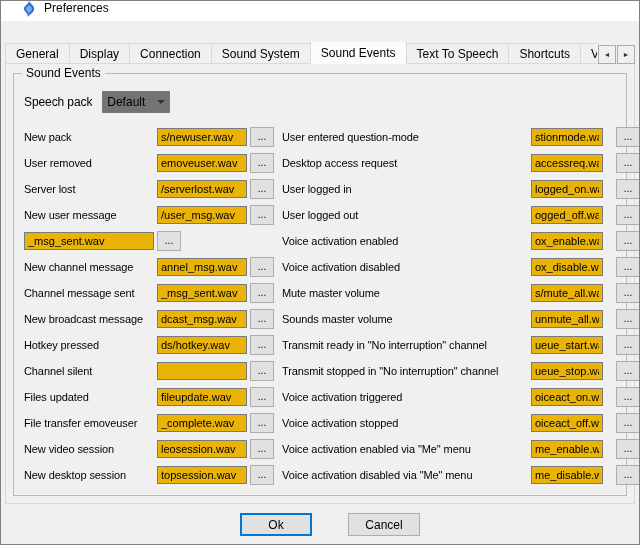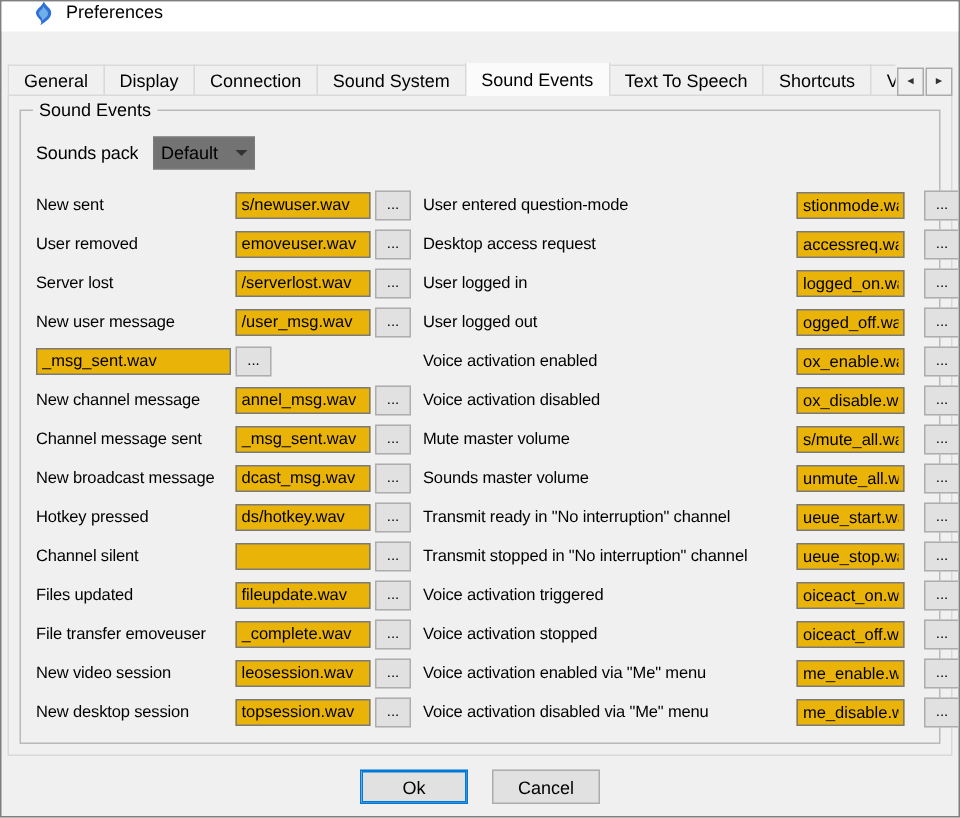--- a/index.html
+++ b/index.html
@@ -80,21 +80,21 @@
     font-family:"Liberation Sans",sans-serif;font-size:10px;line-height:8px;
     cursor:default;
   }
   
   .footer{
     position:absolute;bottom:8px;left:0;right:0;
     display:flex;justify-content:center;gap:16px;
   }
   button.btn{
     width:72px;height:23px;background:#e1e1e1;border:1px solid #adadad;
-    font-family:"Liberation Sans",sans-serif;font-size:12px;cursor:default;
+    font-family:"Liberation Sans",sans-serif;font-size:12px;cursor:default;margin-left:20px;
   }
   button.btn.default{
     border:1px solid #0078d7;box-shadow:inset 0 0 0 1px #0078d7;
   }
 </style>
 </head>
 <body>
 
 <div class="titlebar">
   <span class="app-icon">
@@ -119,30 +119,30 @@
 <div class="tabscroll">
   <button class="sbtn">◄</button>
   <button class="sbtn">►</button>
 </div>
 
 <div class="pane">
   <div class="groupbox">
     <span class="grouplabel">Sound Events</span>
 
     <div class="soundspack">
-      <span class="lbl" style="font-size:12px">Sounds pack</span>
+      <span class="lbl" style="font-size:12px">Speech pack</span>
       <div class="combo">
         <span>Default</span>
         <span class="combo-arrow"></span>
       </div>
     </div>
 
     <div class="col col-left" id="col-left">
         <div class="rowL">
-          <label class="lbl">New sent</label>
+          <label class="lbl">New pack</label>
           <input class="txt" type="text" value="s/newuser.wav" style="">
           <button class="browse">...</button>
         </div>
         <div class="rowL">
           <label class="lbl">User removed</label>
           <input class="txt" type="text" value="emoveuser.wav" style="">
           <button class="browse">...</button>
         </div>
         <div class="rowL">
           <label class="lbl">Server lost</label>

